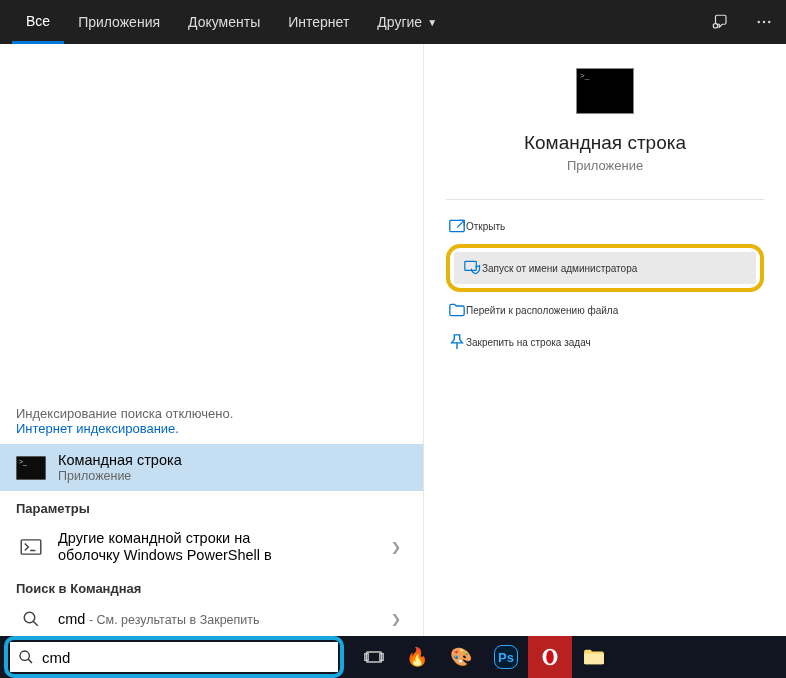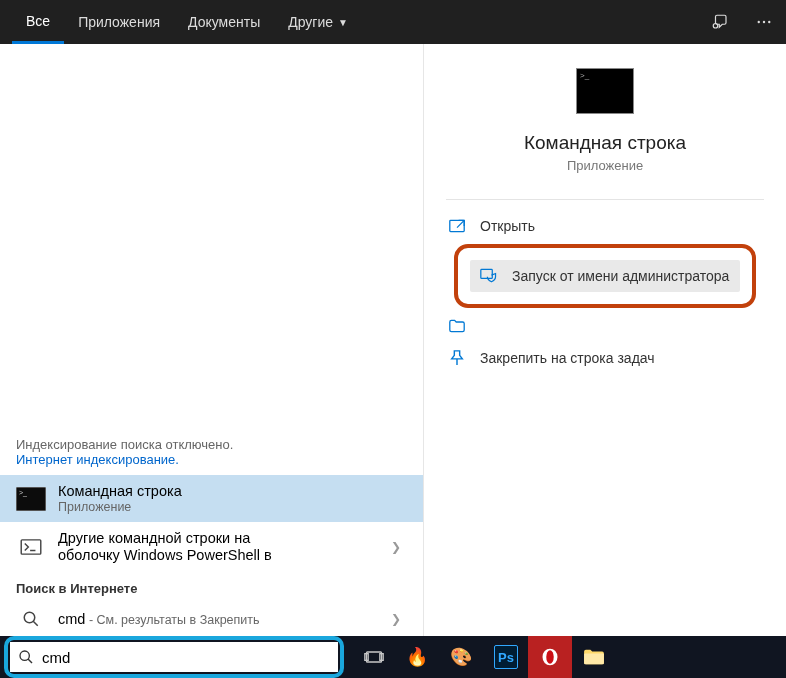--- a/index.html
+++ b/index.html
@@ -36,43 +36,44 @@
 .search-glyph-icon{width:30px; display:flex; align-items:center; justify-content:center;}
 
 .right-preview { display:flex; flex-direction:column; align-items:center; padding-top: 24px; }
 .preview-thumb { width:58px; height:46px; background:#000; border:1px solid #888; margin-bottom: 18px; position:relative;}
 .preview-thumb::before{content:">_"; color:#aaa; font-size:8px; position:absolute; top:2px; left:3px;}
 .preview-title { font-size:19px; color:#222; margin-bottom:4px;}
 .preview-sub { font-size:13px; color:#777;}
 .preview-hr { width: calc(100% - 44px); margin: 26px auto 6px; border:none; border-top:1px solid #e4e4e4;}
 
 .action-list { padding: 4px 14px; }
-.action-item { display:flex; align-items:center; gap:14px; padding: 8px 10px; font-size:14px; color:#333; cursor:pointer; border-radius:2px; }
+.action-item { display:flex; align-items:center; padding: 8px 10px; font-size:10px; color:#333; cursor:pointer; border-radius:2px; }
 .action-item.highlighted { background:#e9e9e9; }
-.callout { border: 4px solid #c2410c; border-radius: 14px; padding: 12px; margin: 2px 16px;}
+.callout { border: 4px solid #eab308; border-radius: 14px; padding: 4px; margin: 2px 8px;}
 .callout .action-item.highlighted { background:#e9e9e9; }
 .action-icon { width:18px; height:16px; color:#0178d4; display:flex; align-items:center; justify-content:center;}
 
 .taskbar { position:absolute; bottom:0; left:0; width:786px; height:42px; background:#101521; display:flex; align-items:center; }
 .search-box-wrap { border: 4px solid #1aa7dd; border-radius: 10px; padding: 2px; margin-left: 4px;}
 .search-box { width: 328px; height: 30px; background:#fff; display:flex; align-items:center; padding:0 8px; gap:8px; }
 .search-box input { border:none; outline:none; font-size:15px; flex:1; background:transparent;}
 .tb-btn { width:44px; height:42px; display:flex; align-items:center; justify-content:center; cursor:pointer;}
-.tb-ico-square { width:24px; height:24px; border-radius:2px; display:flex; align-items:center; justify-content:center; font-size:13px; font-weight:bold;}
+.tb-ico-square { width:24px; height:24px; border-radius:8px; display:flex; align-items:center; justify-content:center; font-size:13px; font-weight:bold;}
 
 svg { display:block; }
 </style>
 </head>
 <body>
 
 <div class="search-panel">
   <div class="tabs">
     <div class="tab active">Все</div>
     <div class="tab">Приложения</div>
     <div class="tab">Документы</div>
+    <div class="tab">Интернет</div>
     <div class="tab">
       <span>Другие</span>
       <span class="chev">▼</span>
     </div>
     <div class="tabs-spacer"></div>
     <div class="tab-icon">
       <svg width="18" height="18" viewBox="0 0 24 24" fill="none" stroke="currentColor" stroke-width="1.6">
           <path d="M8 3h10a2 2 0 012 2v8a2 2 0 01-2 2h-3l-4 4v-4H8a2 2 0 01-2-2V5a2 2 0 012-2z"></path>
           <circle cx="6" cy="17" r="3"></circle>
         </svg>
@@ -96,35 +97,36 @@
       <div class="result-item selected">
         <div class="result-icon">
             <div class="cmd-ico"></div>
           </div>
         <div class="result-text">
           <div class="result-title">Командная строка</div>
           <div class="result-sub">Приложение</div>
         </div>
       </div>
 
+      <div class="section-header">Параметры</div>
       <div class="result-item">
         <div class="setting-icon">
           <svg width="22" height="16" viewBox="0 0 24 18" fill="none" stroke="#444" stroke-width="1.6">
               <rect x="1" y="1" width="22" height="16" rx="1"></rect>
               <path d="M5 5l4 4-4 4M11 13h6"></path>
             </svg>
         </div>
         <div class="result-text">
           <div class="result-title">Другие командной строки на</div>
           <div class="result-title">оболочку Windows PowerShell в</div>
         </div>
         <div class="result-chevron">❯</div>
       </div>
 
-      <div class="section-header">Поиск в Интернете</div>
+      <div class="section-header">Поиск в Командная</div>
       <div class="result-item">
         <div class="search-glyph-icon">
           <svg width="18" height="18" viewBox="0 0 24 24" fill="none" stroke="#444" stroke-width="2">
               <circle cx="10" cy="10" r="7"></circle>
               <line x1="21" y1="21" x2="15" y2="15"></line>
             </svg>
         </div>
         <div class="result-text">
           <div class="result-title">
             <span>cmd</span><span class="result-sub"> - </span><span class="result-sub">См. результаты в Закрепить</span>
@@ -162,20 +164,21 @@
             </div>
             <span>Запуск от имени администратора</span>
           </div>
         </div>
         <div class="action-item">
           <div class="action-icon">
             <svg width="16" height="14" viewBox="0 0 20 16" fill="none" stroke="currentColor" stroke-width="1.6">
                 <path d="M1 3a2 2 0 012-2h4l2 2h8a2 2 0 012 2v8a2 2 0 01-2 2H3a2 2 0 01-2-2V3z"></path>
               </svg>
           </div>
+          <span>Перейти к расположению файла</span>
         </div>
         <div class="action-item">
           <div class="action-icon">
             <svg width="16" height="16" viewBox="0 0 18 18" fill="none" stroke="currentColor" stroke-width="1.6">
                 <path d="M6 1l6 0 0 5 3 4-12 0 3-4z M9 10v7"></path>
               </svg>
           </div>
           <span>Закрепить на строка задач</span>
         </div>
       </div>

